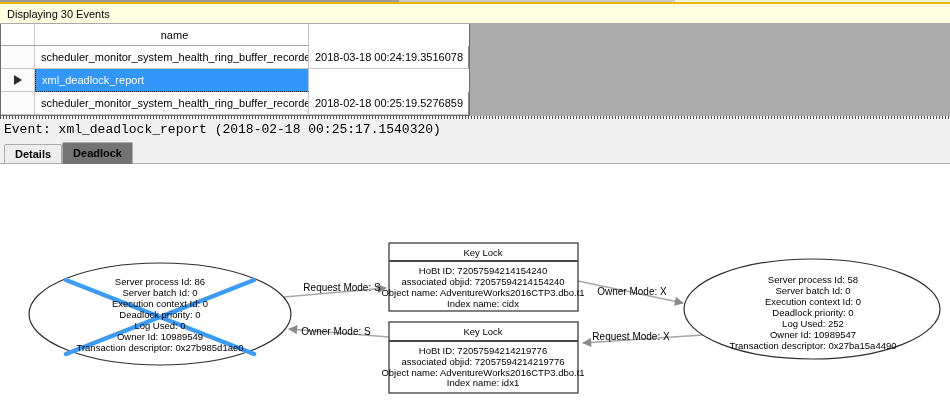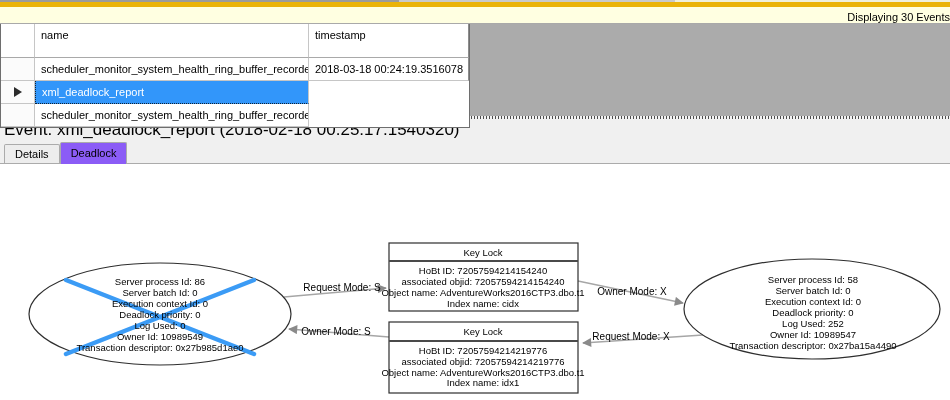--- a/index.html
+++ b/index.html
@@ -6,57 +6,57 @@
   html,body { width:950px; height:400px; font-family:"Liberation Sans","DejaVu Sans",sans-serif; background:#fff; overflow:hidden; }
 
   .screen { position:relative; width:950px; height:400px; background:#fff; }
 
   
   .topstrip { height:2px; width:100%;
     background:linear-gradient(90deg,#9b9b9b 0 42%,#c9c9c9 42% 71%,#efefdb 71% 100%); }
 
   
   .infobar { height:22px; width:100%; background:var(--infobar-bg,#FFFFE1);
-    border-top:5px solid #eab308; border-bottom:1px solid #a9a9a9;
-    font-size:11px; color:#000; line-height:20px; padding-left:15px;text-align:right; }
+    border-top:2px solid #eab308; border-bottom:1px solid #a9a9a9;
+    font-size:11px; color:#000; line-height:20px; padding-left:7px; }
 
   
   .gridwrap { position:relative; height:92px; width:100%; background:var(--grid-backfill,#ABABAB); }
   .grid { position:absolute; left:0; top:0; width:470px; background:#fff;
     border:1px solid #6e6e6e; border-top:none; font-size:11px; color:#000; }
   .grow { display:flex; height:23px; }
-  .grow.header { height:34px; }
+  .grow.header { height:22px;text-align:center; }
   .gcell { border-right:1px solid #c6c6c6; border-bottom:1px solid #c6c6c6;
     line-height:22px; padding-left:6px; white-space:nowrap; overflow:hidden; background:#fff; }
   .header .gcell { background:#fff; border-bottom:1px solid #a9a9a9; }
   .c-sel  { width:34px; flex:0 0 34px; background:#fbfbfb; padding-left:0;
     display:flex; align-items:center; justify-content:center; }
   .c-name { width:274px; flex:0 0 274px; }
   .c-ts   { width:160px; flex:0 0 160px; border-right:1px solid #8d8d8d; }
   .row-selected .c-name, .row-selected .c-ts {
     background:var(--selection-blue,#3296FA); color:#fff; border-bottom:1px dotted #123; }
   .row-selected .c-name { border-left:1px dotted #123; }
   .play-arrow { width:0; height:0; border-left:8px solid #2b2b2b;
     border-top:5px solid transparent; border-bottom:5px solid transparent; }
 
   
   .splitter { height:3px; width:100%;
     background:repeating-linear-gradient(90deg,#4d4d4d 0 1px,#f4f4f4 1px 3px); cursor:row-resize; }
 
   
-  .eventstrip { height:21px; width:100%; background:#f0f0f0; font-size:17px;
-    color:#000; line-height:21px; padding-left:4px; }
+  .eventstrip { height:21px; width:100%; background:#f0f0f0; font-size:13px;
+    color:#000; line-height:21px; padding-left:4px;font-family:Liberation Mono, monospace; }
 
   
   .tabstrip { height:23px; width:100%; background:#f0f0f0; position:relative;
-    display:flex; align-items:flex-end; padding-left:4px; }
+    display:flex; align-items:flex-end; padding-left:4px;font-weight:bold; }
   .tab { font-size:11px; color:#000; border:1px solid #ababab; border-bottom:none;
     background:#ededed; height:19px; line-height:18px; padding:0 10px;
     border-radius:2px 2px 0 0; position:relative; cursor:default; }
-  .tab.active { background:#8b5cf6; height:22px; line-height:21px; z-index:3;
+  .tab.active { background:#737373; height:22px; line-height:21px; z-index:3;
     margin-bottom:-1px;text-align:right; }
 
   
   .pane { position:relative; height:237px; width:950px; background:#fff;
     border-top:1px solid #ababab; }
   svg text { font-family:"Liberation Sans","DejaVu Sans",sans-serif; fill:#000; }
   .node-line  { font-size:9.5px; }
   .lock-title { font-size:9.5px; }
   .edge-label { font-size:10px; }
 </style>
@@ -69,36 +69,36 @@
 
   <div class="infobar">
     <span>Displaying 30 Events</span>
   </div>
 
   <div class="gridwrap">
     <div class="grid">
       <div class="grow header">
         <div class="gcell c-sel"></div>
         <div class="gcell c-name">name</div>
-        <div class="gcell c-ts">timestamp</div>
       </div>
       <div class="grow">
         <div class="gcell c-sel"></div>
         <div class="gcell c-name">scheduler_monitor_system_health_ring_buffer_recorded</div>
         <div class="gcell c-ts">2018-03-18 00:24:19.3516078</div>
       </div>
       <div class="grow row-selected">
         <div class="gcell c-sel">
           <span class="play-arrow"></span>
         </div>
         <div class="gcell c-name">xml_deadlock_report</div>
       </div>
       <div class="grow">
         <div class="gcell c-sel"></div>
         <div class="gcell c-name">scheduler_monitor_system_health_ring_buffer_recorded</div>
+        <div class="gcell c-ts">2018-02-18 00:25:19.5276859</div>
       </div>
     </div>
   </div>
 
   <div class="splitter"></div>
 
   <div class="eventstrip">
     <span>Event: xml_deadlock_report (2018-02-18 00:25:17.1540320)</span>
   </div>
 

